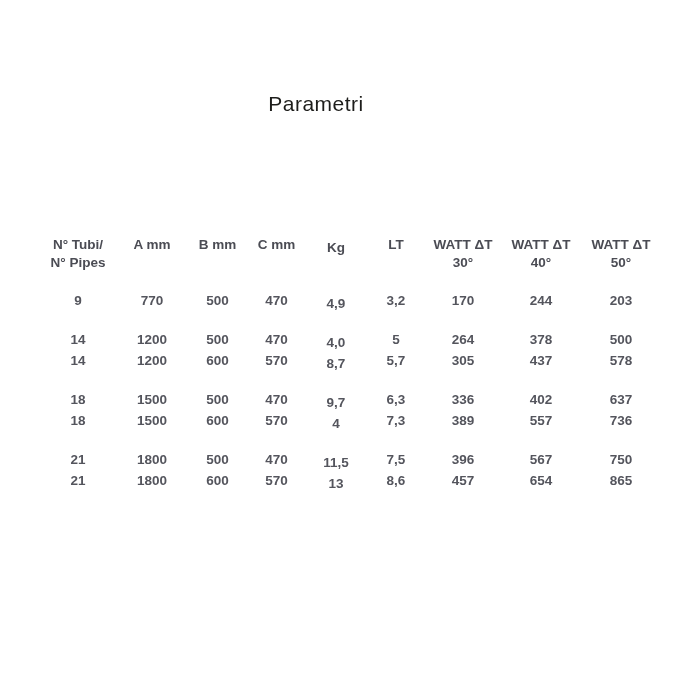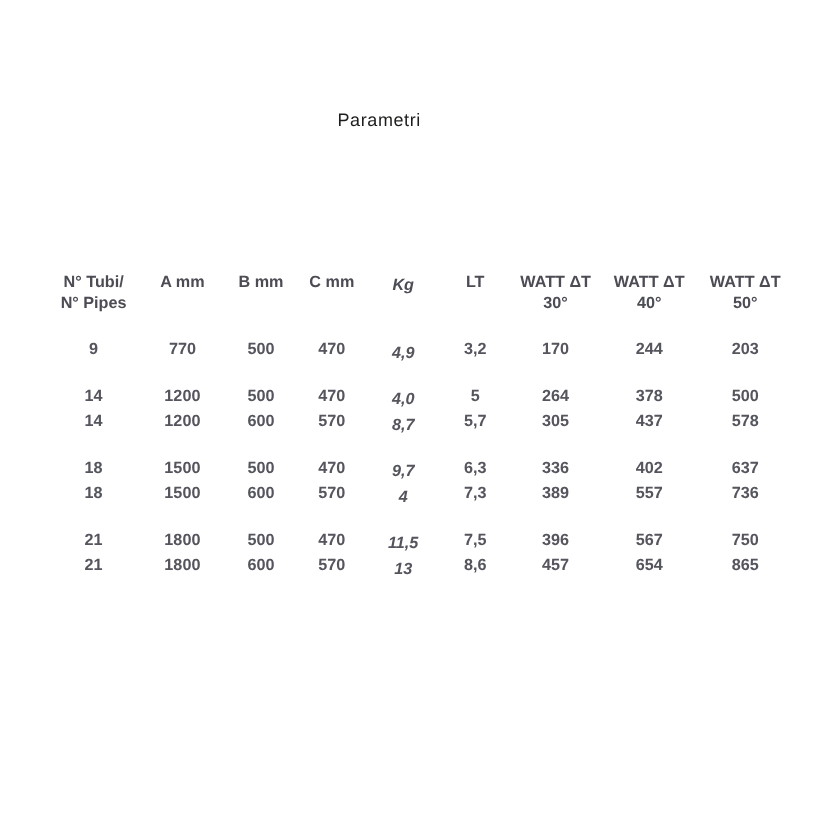--- a/index.html
+++ b/index.html
@@ -15,48 +15,48 @@
     background: #ffffff;
     overflow: hidden;
   }
   .title {
     position: absolute;
     top: 92px;
     left: 0;
     width: 632px;
     margin: 0;
     text-align: center;
-    font-size: 15px;
+    font-size: 21px;
     font-weight: 400;
     letter-spacing: 0.5px;
     color: var(--title-color, #1d1d1b);
   }
   .spec-table {
     position: absolute;
     left: 40px;
-    top: 226px;
+    top: 236px;
     width: 620px;
   }
   .trow {
     display: grid;
     grid-template-columns: 76px 72px 59px 59px 60px 60px 74px 82px 78px;
     align-items: start;
   }
   .thead { margin-bottom: 20px; }
   .tgroup { margin-bottom: 18px; }
   .cell {
     text-align: center;
     font-size: 13.5px;
     line-height: 18px;
     font-weight: 700;
   }
   .hcell { color: var(--header-color, #4b4c54); }
   .dcell { color: var(--data-color, #54555d); }
   
-  .col4 { padding-top: 3px; font-style: italic; }
+  .col4 { padding-top: 3px; }
 </style>
 </head>
 <body>
 
 <div class="page">
   <h1 class="title">Parametri</h1>
 
   <div class="spec-table">
     <div class="trow thead" id="thead">
         <div class="cell hcell col0">

